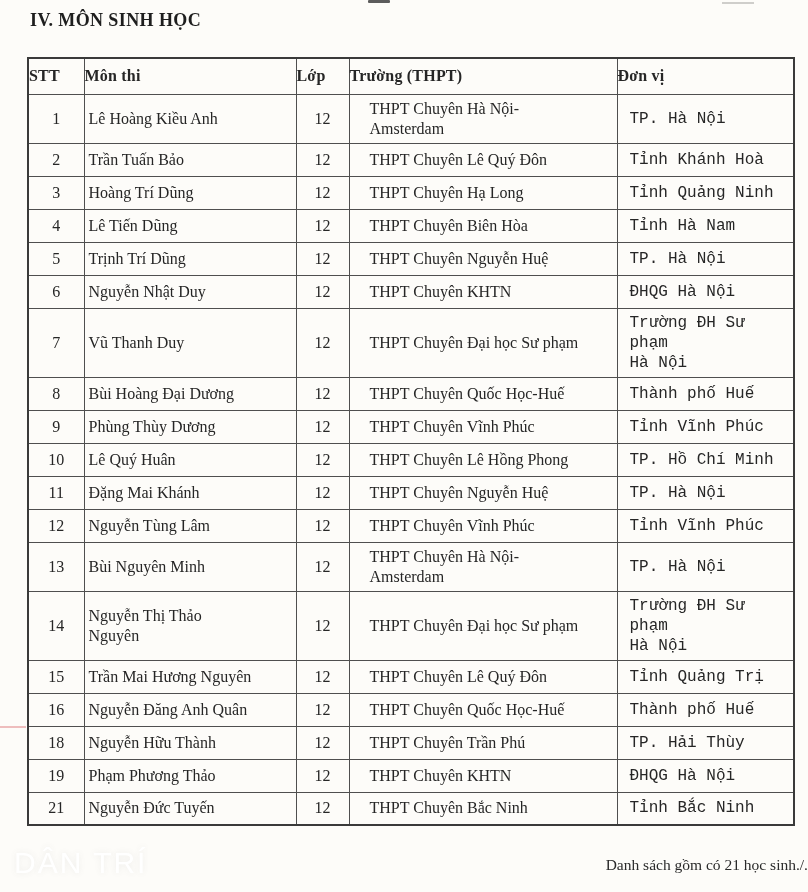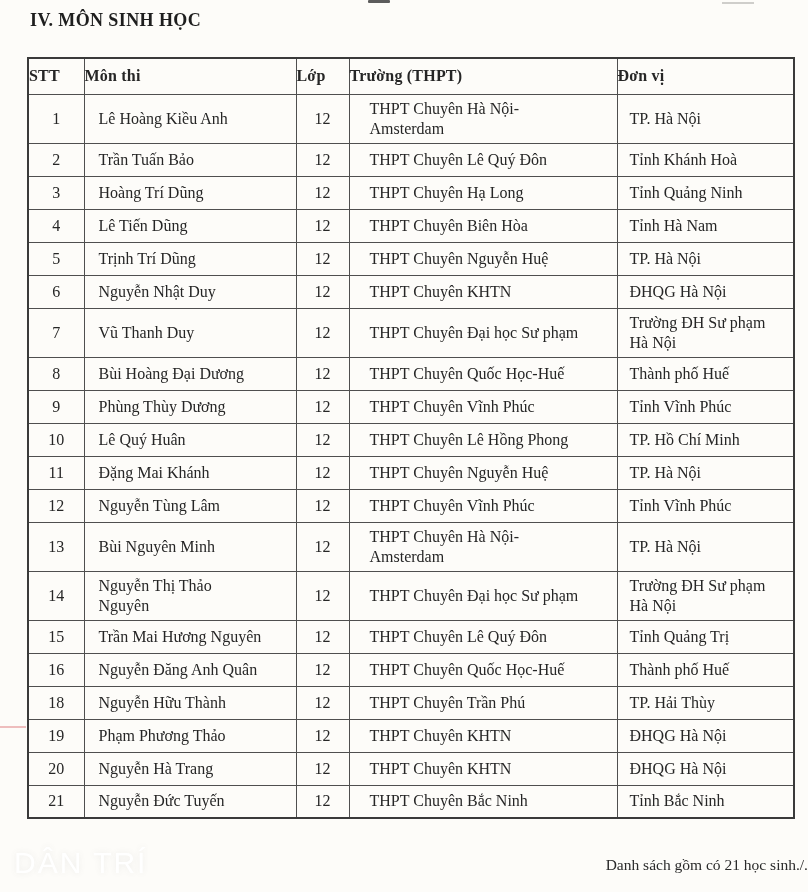--- a/index.html
+++ b/index.html
@@ -48,23 +48,23 @@
     font-weight:bold;
     text-align:left;
     letter-spacing:0.2px;
   }
   td{
     height:33px;
     line-height:20px;
     padding:4px 6px;
   }
   td.stt,td.grade{text-align:center;padding:4px 2px;}
-  td.name{padding-left:14px;white-space:pre-line;margin-left:8px;}
+  td.name{padding-left:4px;white-space:pre-line;margin-left:8px;}
   td.school{padding-left:20px;white-space:pre-line;}
-  td.unit{padding-left:12px;white-space:pre-line;}
+  td.unit{padding-left:12px;white-space:pre-line;font-family:Liberation Mono, monospace;}
   .footer-note{
     position:absolute;top:856px;left:0;width:100%;
     text-align:right;
     font-size:15.5px;
     color:#2a2a2a;
   }
   .watermark{
     position:absolute;left:14px;top:846px;
     font-family:"Liberation Sans","DejaVu Sans",sans-serif;
     font-weight:normal;font-size:30px;letter-spacing:2px;
@@ -256,27 +256,20 @@
     </tr>
 
     <tr>
       <td class="stt">19</td>
       <td class="name">Phạm Phương Thảo</td>
       <td class="grade">12</td>
       <td class="school">THPT Chuyên KHTN</td>
       <td class="unit">ĐHQG Hà Nội</td>
     </tr>
 
-    <tr>
-      <td class="stt">20</td>
-      <td class="name">Nguyễn Hà Trang</td>
-      <td class="grade">12</td>
-      <td class="school">THPT Chuyên KHTN</td>
-      <td class="unit">ĐHQG Hà Nội</td>
-    </tr>
 
     <tr>
       <td class="stt">21</td>
       <td class="name">Nguyễn Đức Tuyến</td>
       <td class="grade">12</td>
       <td class="school">THPT Chuyên Bắc Ninh</td>
       <td class="unit">Tỉnh Bắc Ninh</td>
     </tr>
   </tbody>
   </table>

